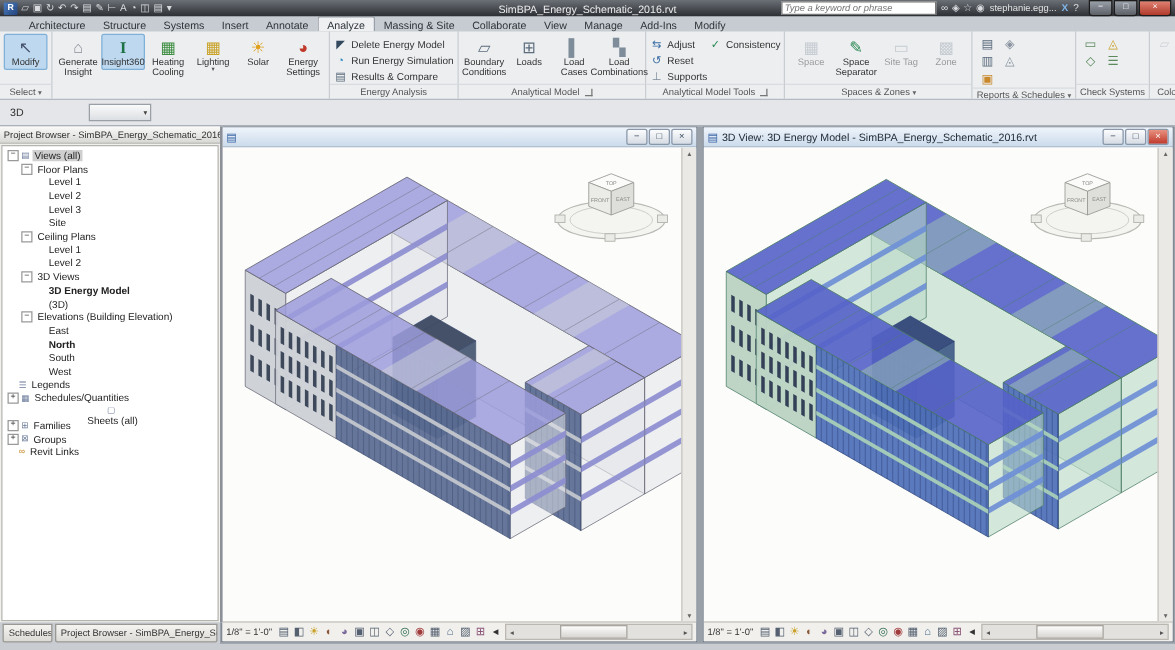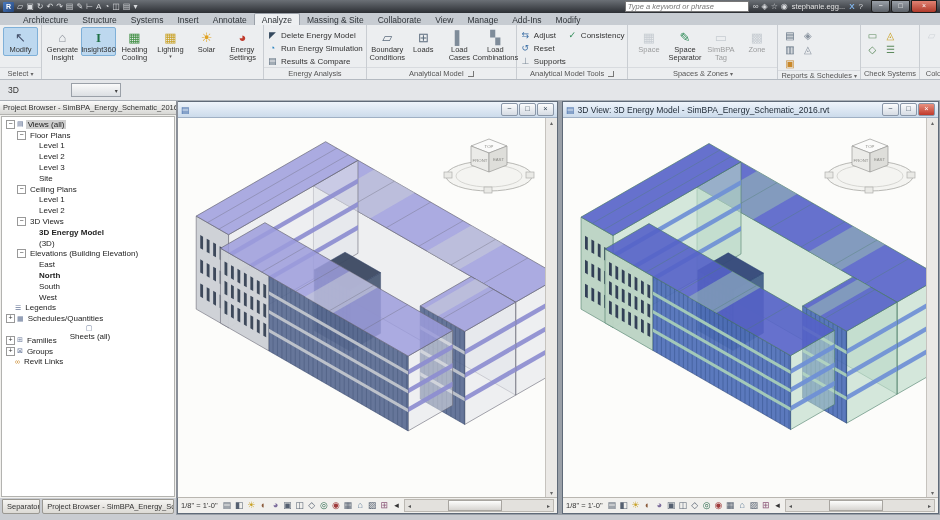--- a/index.html
+++ b/index.html
@@ -141,20 +141,21 @@
       <span>↷</span>
       <span>▤</span>
       <span>✎</span>
       <span>⊢</span>
       <span>A</span>
       <span>◔</span>
       <span>◫</span>
       <span>▤</span>
       <span>▾</span>
     </div>
+  <div class="tb-title">SimBPA_Energy_Schematic_2016.rvt</div>
   <div class="tb-right">
     <input class="search-input" placeholder="Type a keyword or phrase" style="">
     <span id="search-icons" style="display:flex;gap:3px;">
         <span class="g" style="font-size: 8px; color: rgb(217, 219, 222);">∞</span>
         <span class="g" style="font-size: 8px; color: rgb(217, 219, 222);">◈</span>
         <span class="g" style="font-size: 8px; color: rgb(217, 219, 222);">☆</span>
         <span class="g" style="font-size: 8px; color: rgb(217, 219, 222);">◉</span>
       </span>
     <span class="tb-user">stephanie.egg...</span>
     <span class="g" style="color:#7fb2e8;font-weight:bold;">X</span>
@@ -302,21 +303,21 @@
         <div class="bigbtn disabled">
           <div class="bicon" style="color: rgb(154, 164, 174);">▦</div>
           <div>Space</div>
         </div>
         <div class="bigbtn">
           <div class="bicon" style="color: rgb(46, 139, 87);">✎</div>
           <div>Space Separator</div>
         </div>
         <div class="bigbtn disabled">
           <div class="bicon" style="color: rgb(154, 164, 174);">▭</div>
-          <div>SimBPA Tag</div>
+          <div>Site Tag</div>
         </div>
         <div class="bigbtn disabled">
           <div class="bicon" style="color: rgb(154, 164, 174);">▩</div>
           <div>Zone</div>
         </div>
       </div>
       <div class="panel-label">
         <span>Spaces &amp; Zones</span>
         <span class="arr">▾</span>
       </div>
@@ -861,16 +862,16 @@
         <div class="hscroll">
           <span class="ha">◂</span>
           <span class="hthumb"></span>
           <span class="ha" style="margin-left: auto;">▸</span>
         </div>
       </div>
     </div>
   </div>
 
 <div class="pb-tabs" id="pb-tabs">
-    <span class="pb-tab">Separator</span>
+    <span class="pb-tab">Schedules</span>
     <span class="pb-tab">Project Browser - SimBPA_Energy_Sche...</span>
   </div>
 <div class="bottom-strip"></div>
 
 </body></html>

